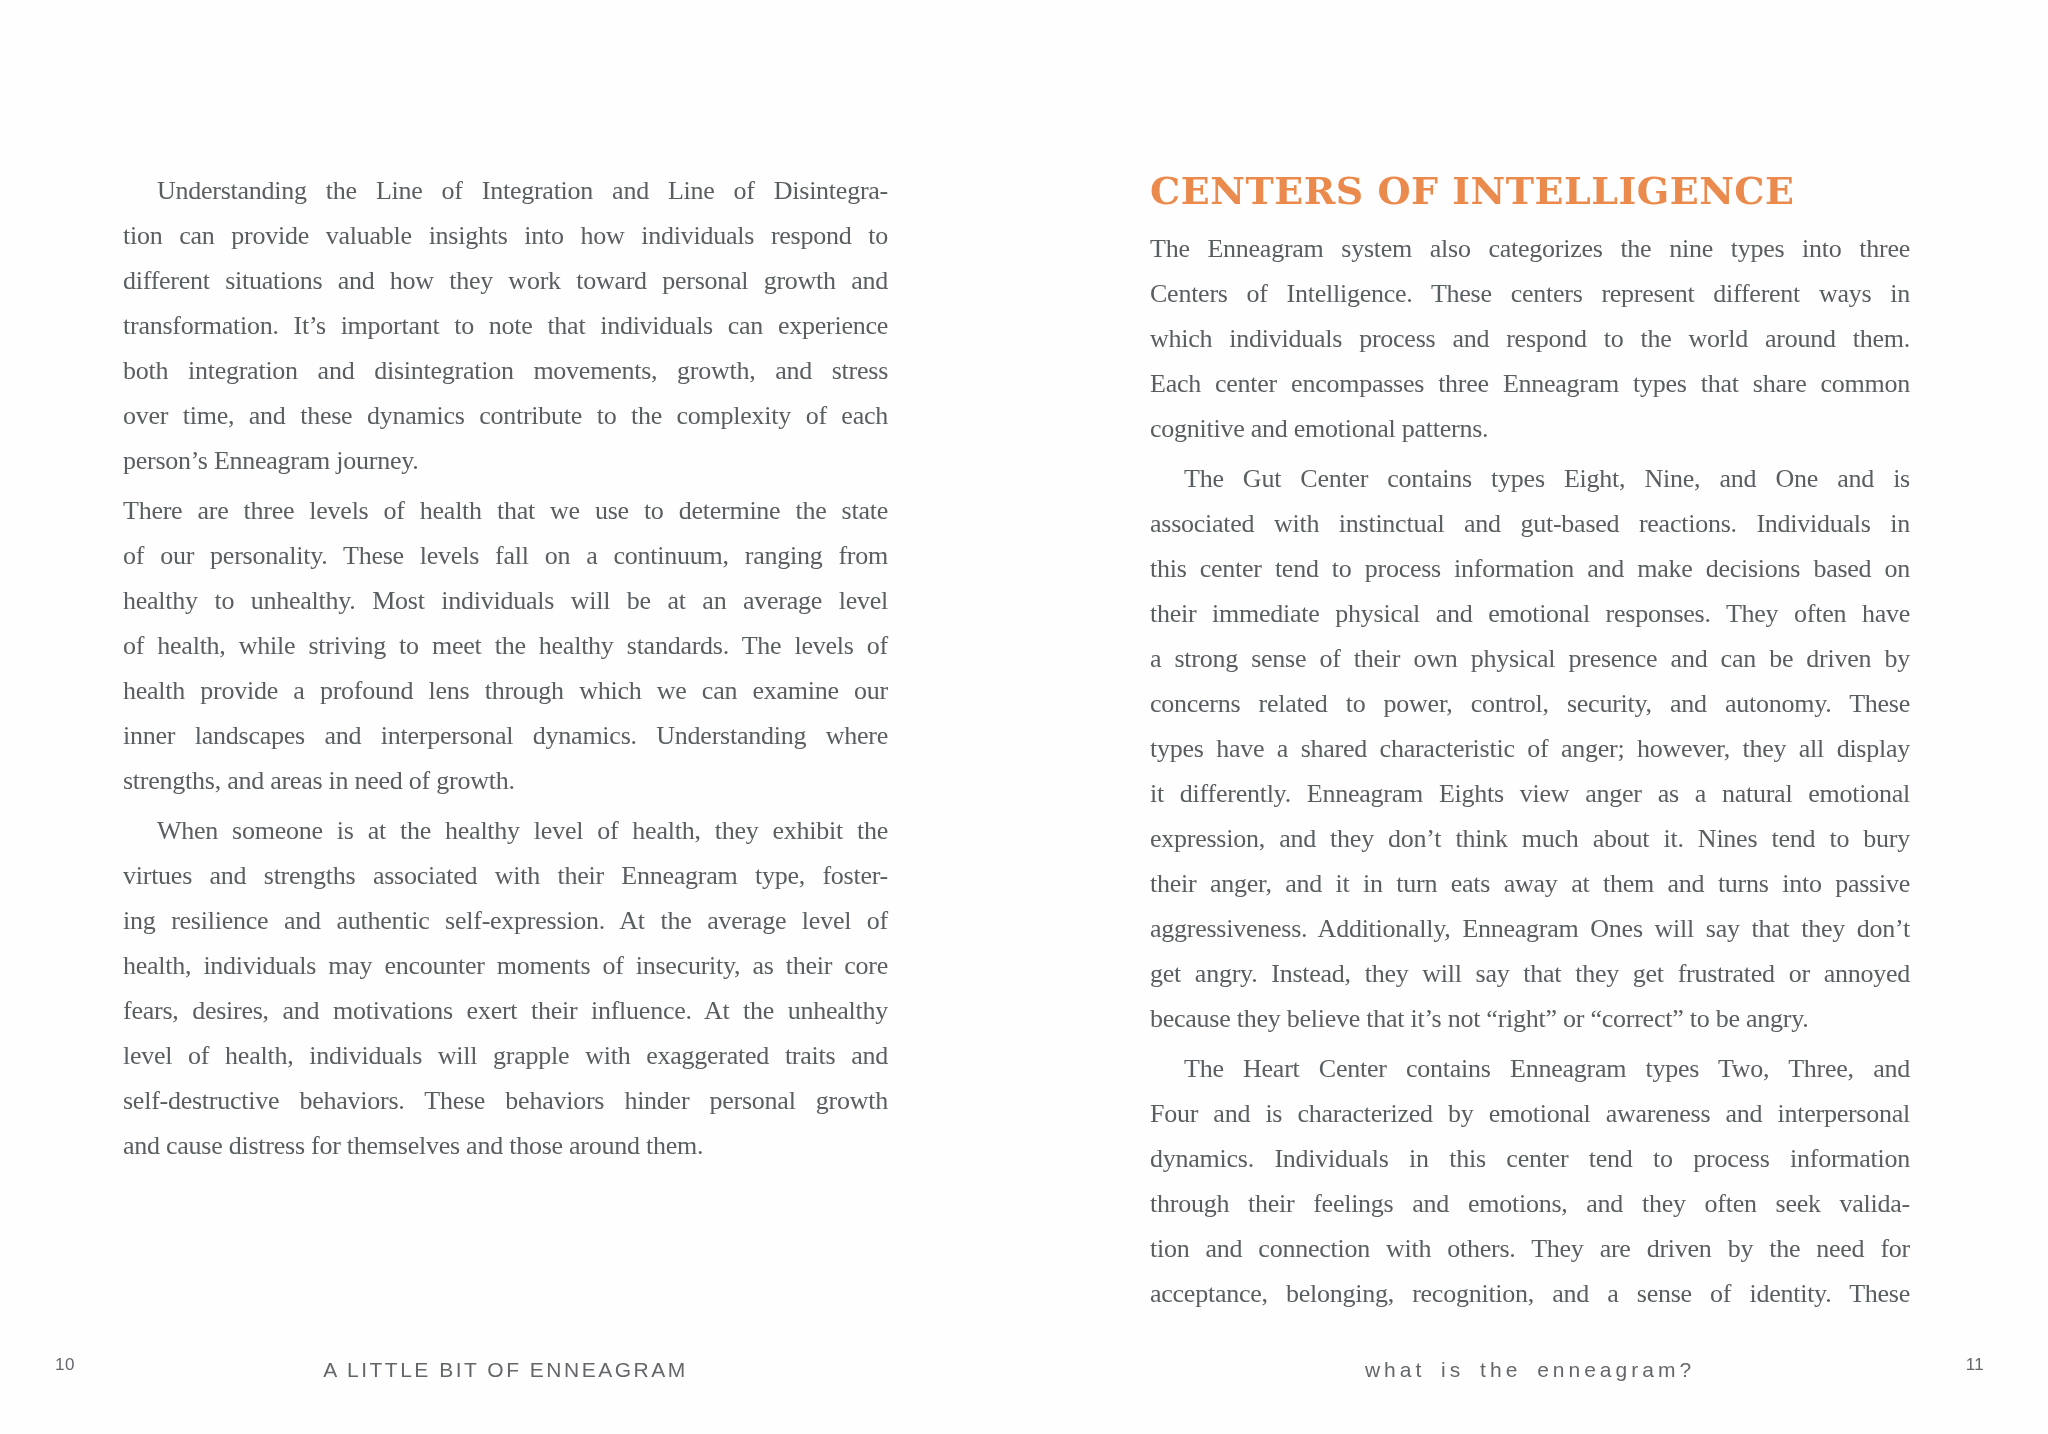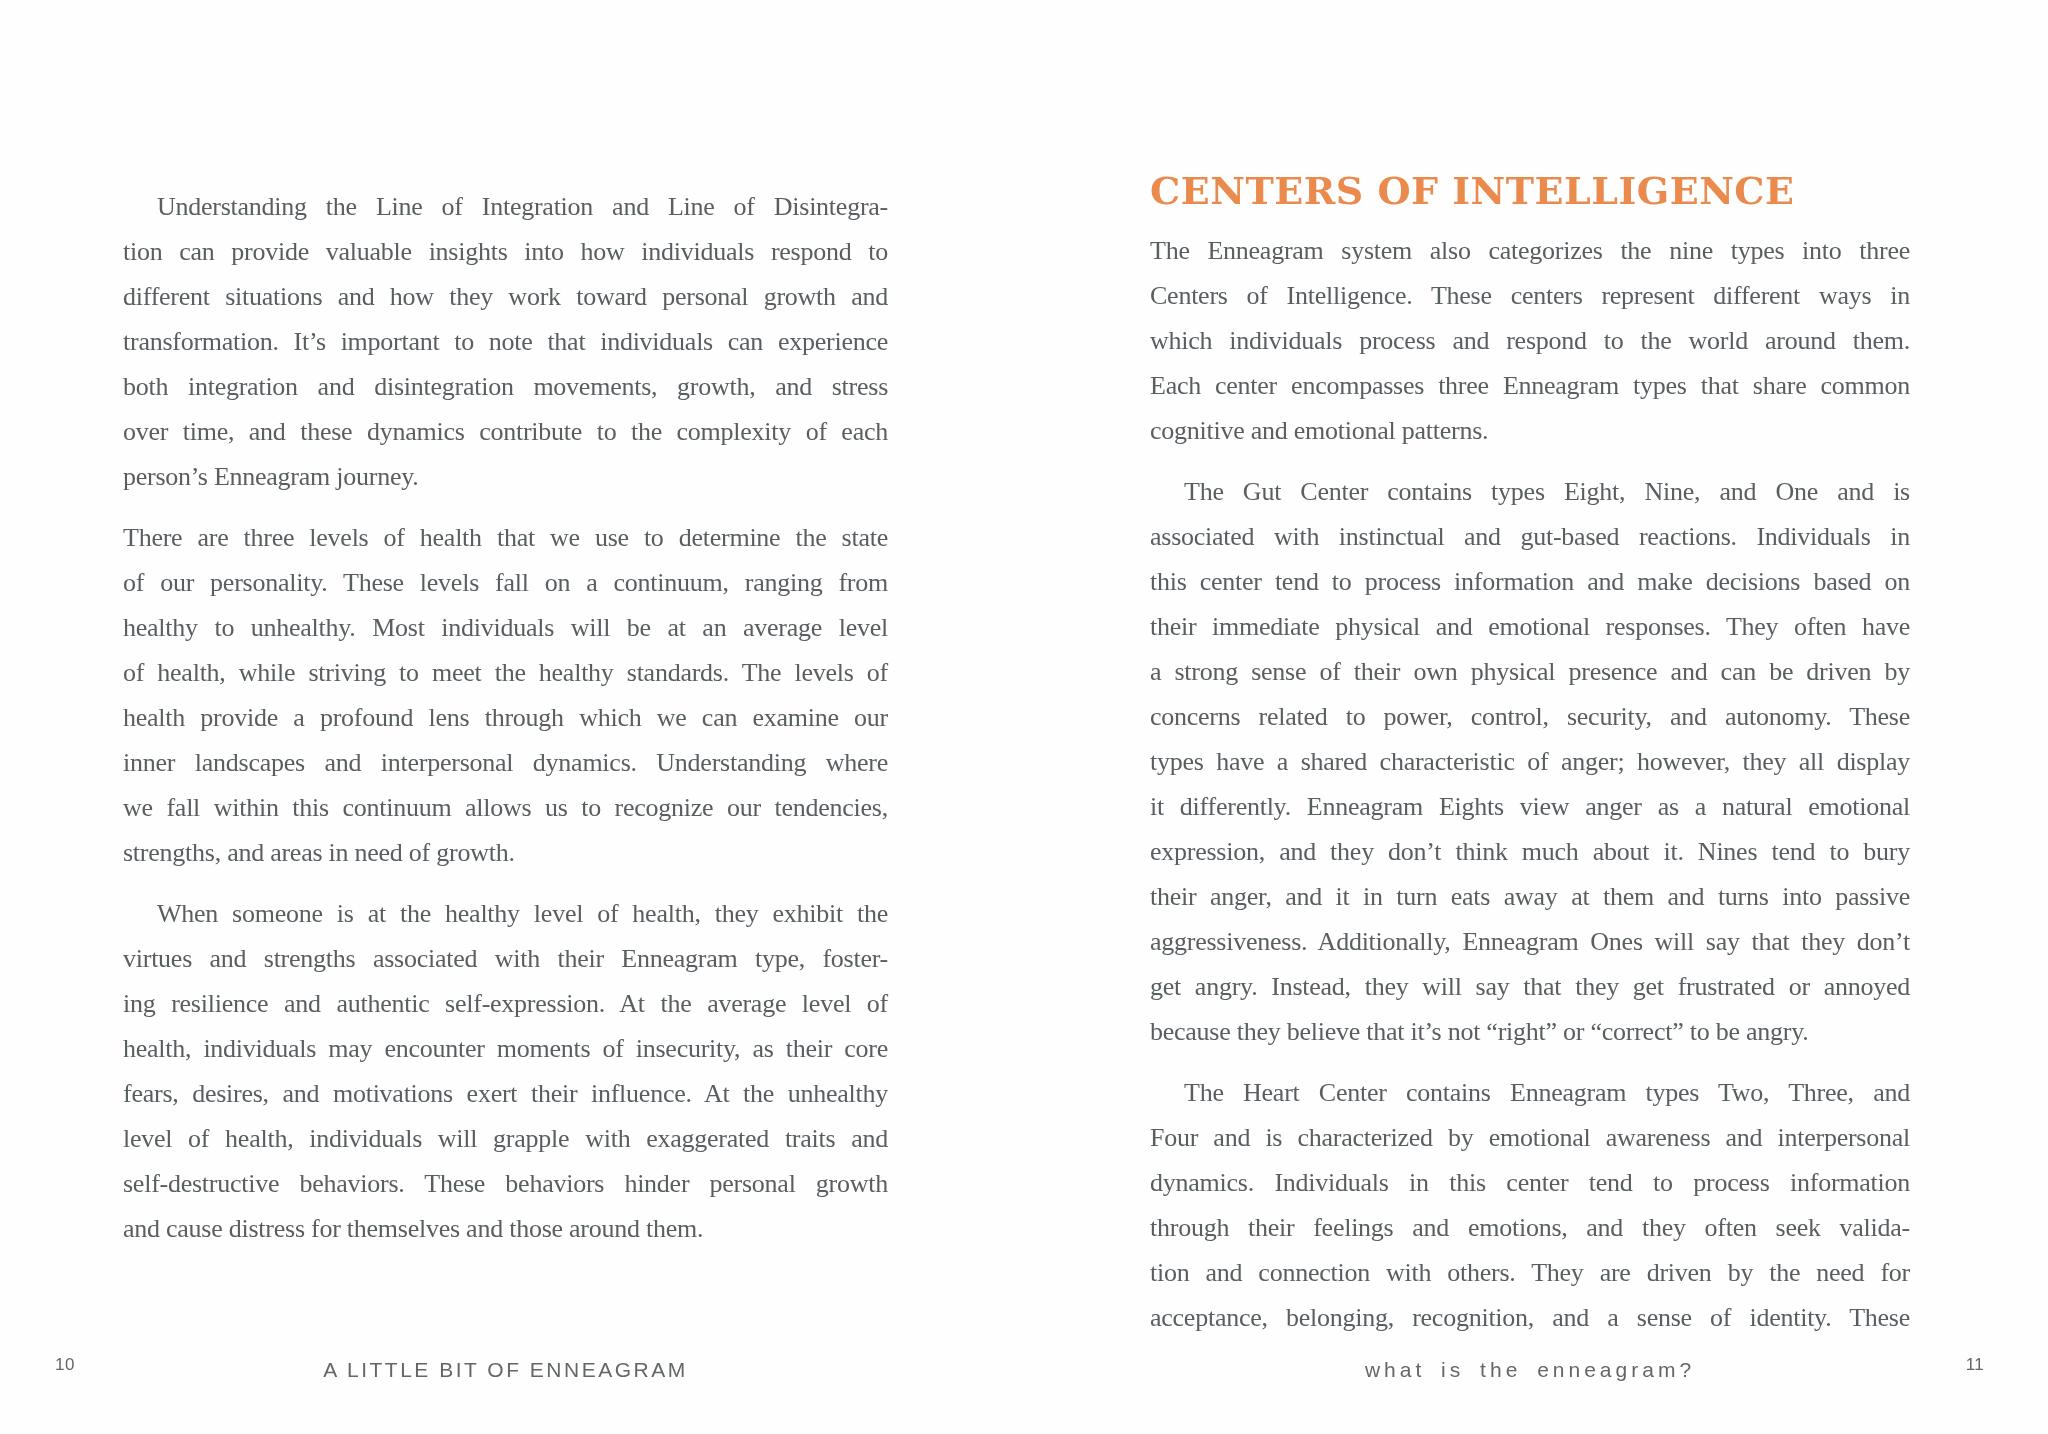--- a/index.html
+++ b/index.html
@@ -17,21 +17,21 @@
   }
   .text-column {
     position: absolute;
     color: var(--body-text, #595e61);
     font-size: 26px;
     line-height: 45px;
   }
   .text-column.left  { left: 123px;  top: 168px; width: 765px; }
   .text-column.right { left: 1150px; top: 158px; width: 760px; }
 
-  .paragraph { margin: 16px 0 5px 0; }
+  .paragraph { margin: 0 0 5px 0; }
 
   .line {
     text-align: justify;
     text-align-last: justify;
     letter-spacing: -0.25px;
     white-space: normal;
   }
   .line.last {
     text-align: left;
     text-align-last: left;
@@ -92,21 +92,20 @@
         <div class="line">over time, and these dynamics contribute to the complexity of each</div>
         <div class="line last">person’s Enneagram journey.</div>
       </div>
       <div class="paragraph">
         <div class="line">There are three levels of health that we use to determine the state</div>
         <div class="line">of our personality. These levels fall on a continuum, ranging from</div>
         <div class="line">healthy to unhealthy. Most individuals will be at an average level</div>
         <div class="line">of health, while striving to meet the healthy standards. The levels of</div>
         <div class="line">health provide a profound lens through which we can examine our</div>
         <div class="line">inner landscapes and interpersonal dynamics. Understanding where</div>
-        <div class="line">we fall within this continuum allows us to recognize our tendencies,</div>
         <div class="line last">strengths, and areas in need of growth.</div>
       </div>
       <div class="paragraph">
         <div class="line indent">When someone is at the healthy level of health, they exhibit the</div>
         <div class="line">virtues and strengths associated with their Enneagram type, foster-</div>
         <div class="line">ing resilience and authentic self-expression. At the average level of</div>
         <div class="line">health, individuals may encounter moments of insecurity, as their core</div>
         <div class="line">fears, desires, and motivations exert their influence. At the unhealthy</div>
         <div class="line">level of health, individuals will grapple with exaggerated traits and</div>
         <div class="line">self-destructive behaviors. These behaviors hinder personal growth</div>

